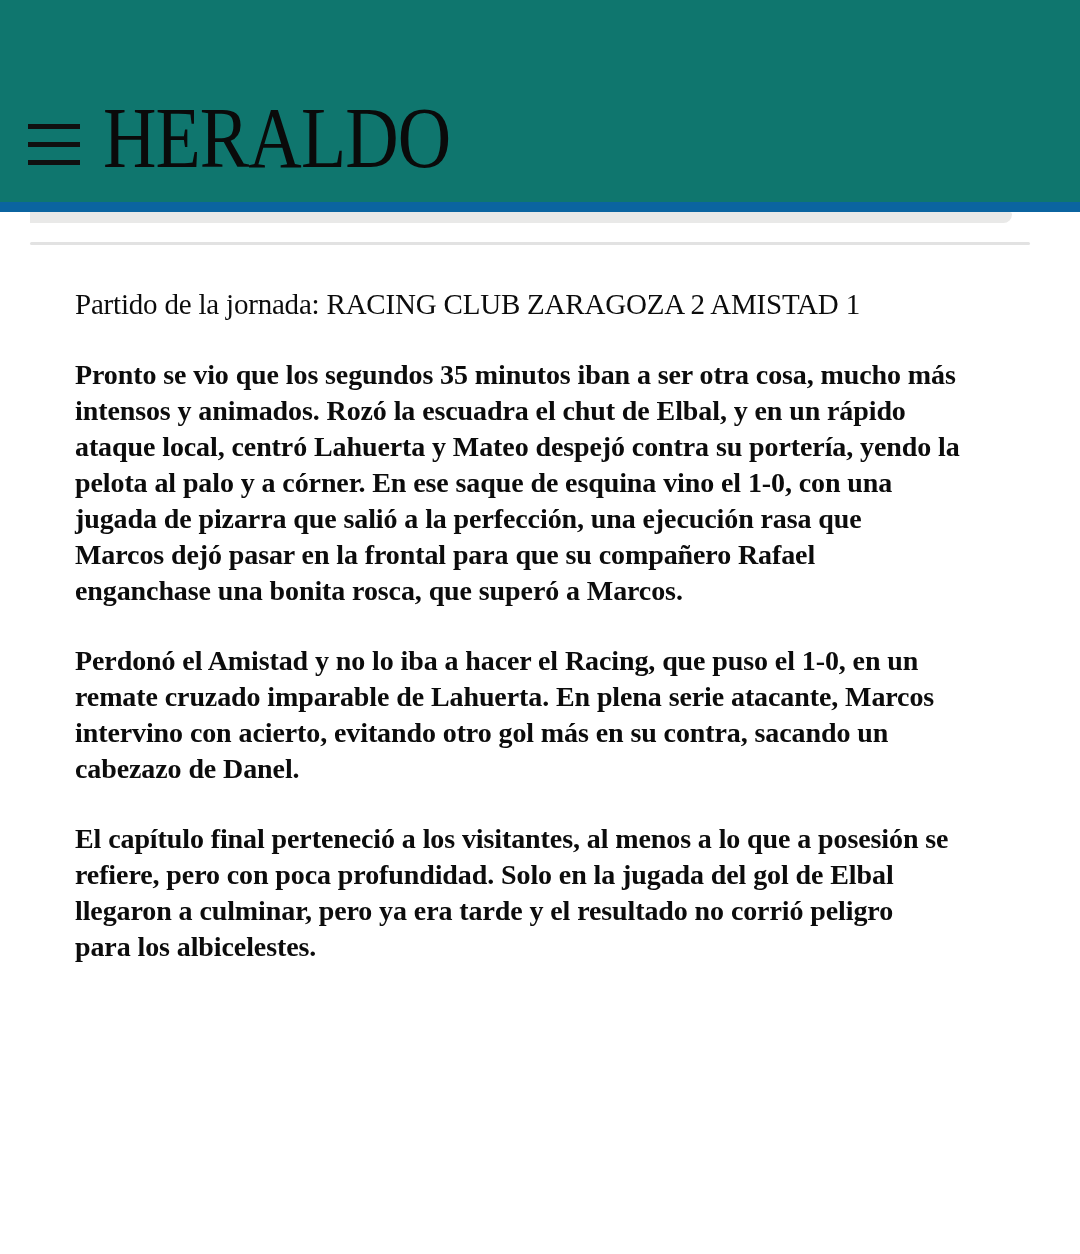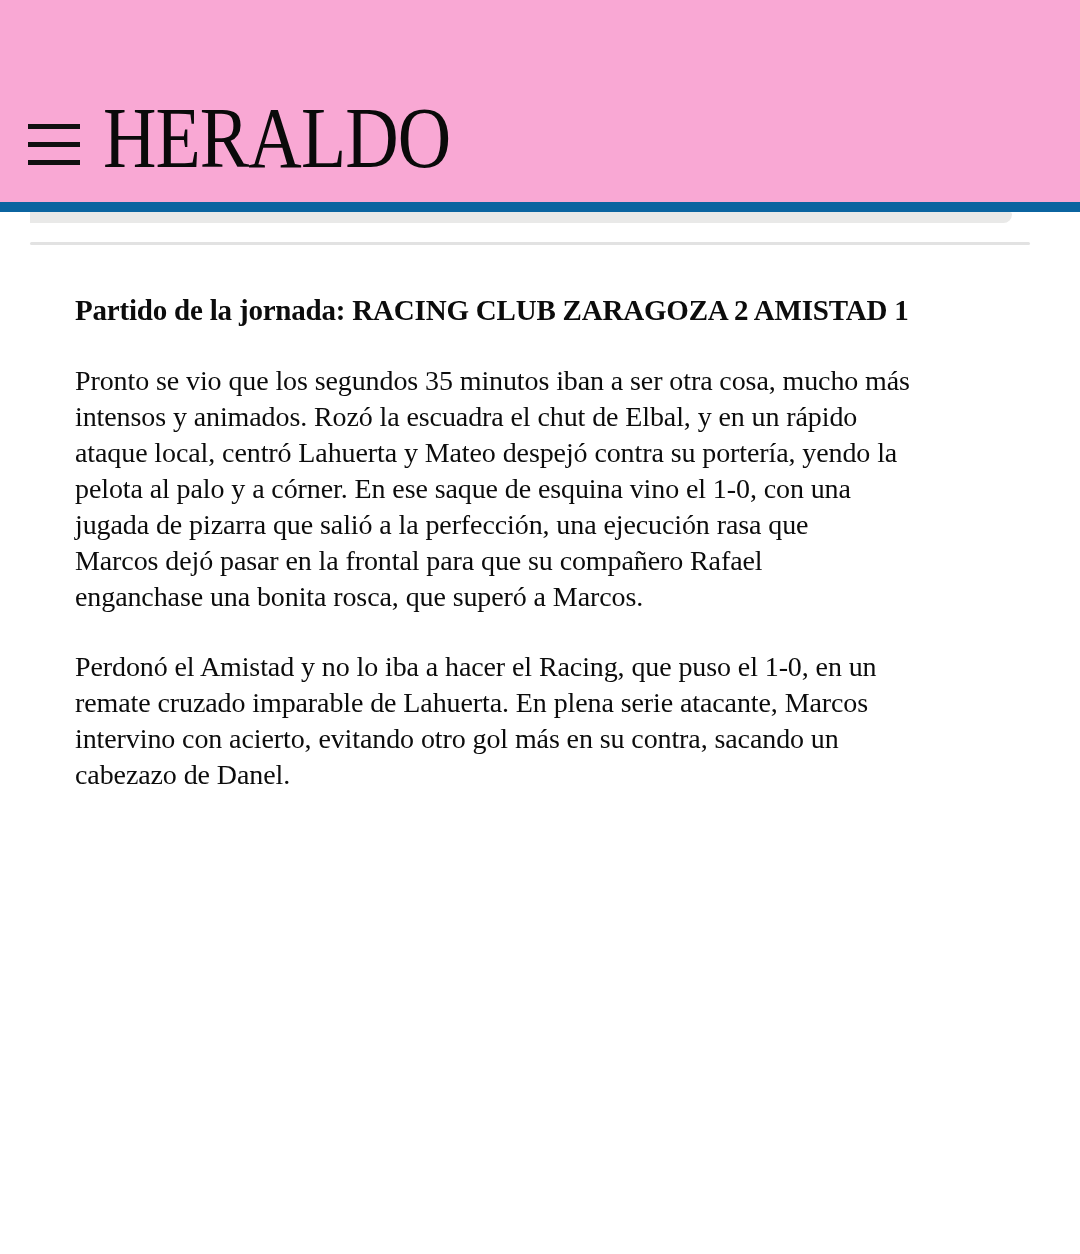--- a/index.html
+++ b/index.html
@@ -7,21 +7,21 @@
     width: 1080px;
     height: 1254px;
     background: #ffffff;
     font-family: "Liberation Serif", serif;
     color: #111111;
     overflow: hidden;
   }
   .page { position: relative; width: 1080px; height: 1254px; background: #ffffff; }
 
   
-  .header { position: absolute; top: 0; left: 0; width: 1080px; height: 202px; background: #f9a8d4; }
+  .header { position: absolute; top: 0; left: 0; width: 1080px; height: 202px; background: #0f766e; }
 
   .hamburger {
     position: absolute;
     left: 28px; top: 124px;
     width: 52px; height: 41px;
     background: transparent;
     border: none;
     cursor: pointer;
     display: flex;
     flex-direction: column;
@@ -57,31 +57,30 @@
   .divider {
     position: absolute; top: 242px; left: 30px;
     width: 1000px; height: 3px;
     border-radius: 2px;
   }
 
   
   .article { position: absolute; left: 75px; top: 285px; width: 990px; }
   .headline {
     font-size: 29px;
-    font-weight: 700;
+    font-weight: 400;
     line-height: 38px;
     white-space: pre;
     letter-spacing: -0.2px;
     color: #0c0c0c;
-    margin-top: 6px;
   }
   .body-paragraph {
     margin-top: 34px;
     font-size: 28px;
-    font-weight: 400;
+    font-weight: 700;
     line-height: 36px;
     white-space: pre;
     letter-spacing: -0.1px;
     color: #0c0c0c;
   }
 </style>
 </head>
 <body>
 
 <div class="page">
@@ -105,15 +104,19 @@
 intensos y animados. Rozó la escuadra el chut de Elbal, y en un rápido
 ataque local, centró Lahuerta y Mateo despejó contra su portería, yendo la
 pelota al palo y a córner. En ese saque de esquina vino el 1-0, con una
 jugada de pizarra que salió a la perfección, una ejecución rasa que
 Marcos dejó pasar en la frontal para que su compañero Rafael
 enganchase una bonita rosca, que superó a Marcos.</p>
     <p class="body-paragraph">Perdonó el Amistad y no lo iba a hacer el Racing, que puso el 1-0, en un
 remate cruzado imparable de Lahuerta. En plena serie atacante, Marcos
 intervino con acierto, evitando otro gol más en su contra, sacando un
 cabezazo de Danel.</p>
+    <p class="body-paragraph">El capítulo final perteneció a los visitantes, al menos a lo que a posesión se
+refiere, pero con poca profundidad. Solo en la jugada del gol de Elbal
+llegaron a culminar, pero ya era tarde y el resultado no corrió peligro
+para los albicelestes.</p>
   </article>
 
 </div>
 
 </body></html>

